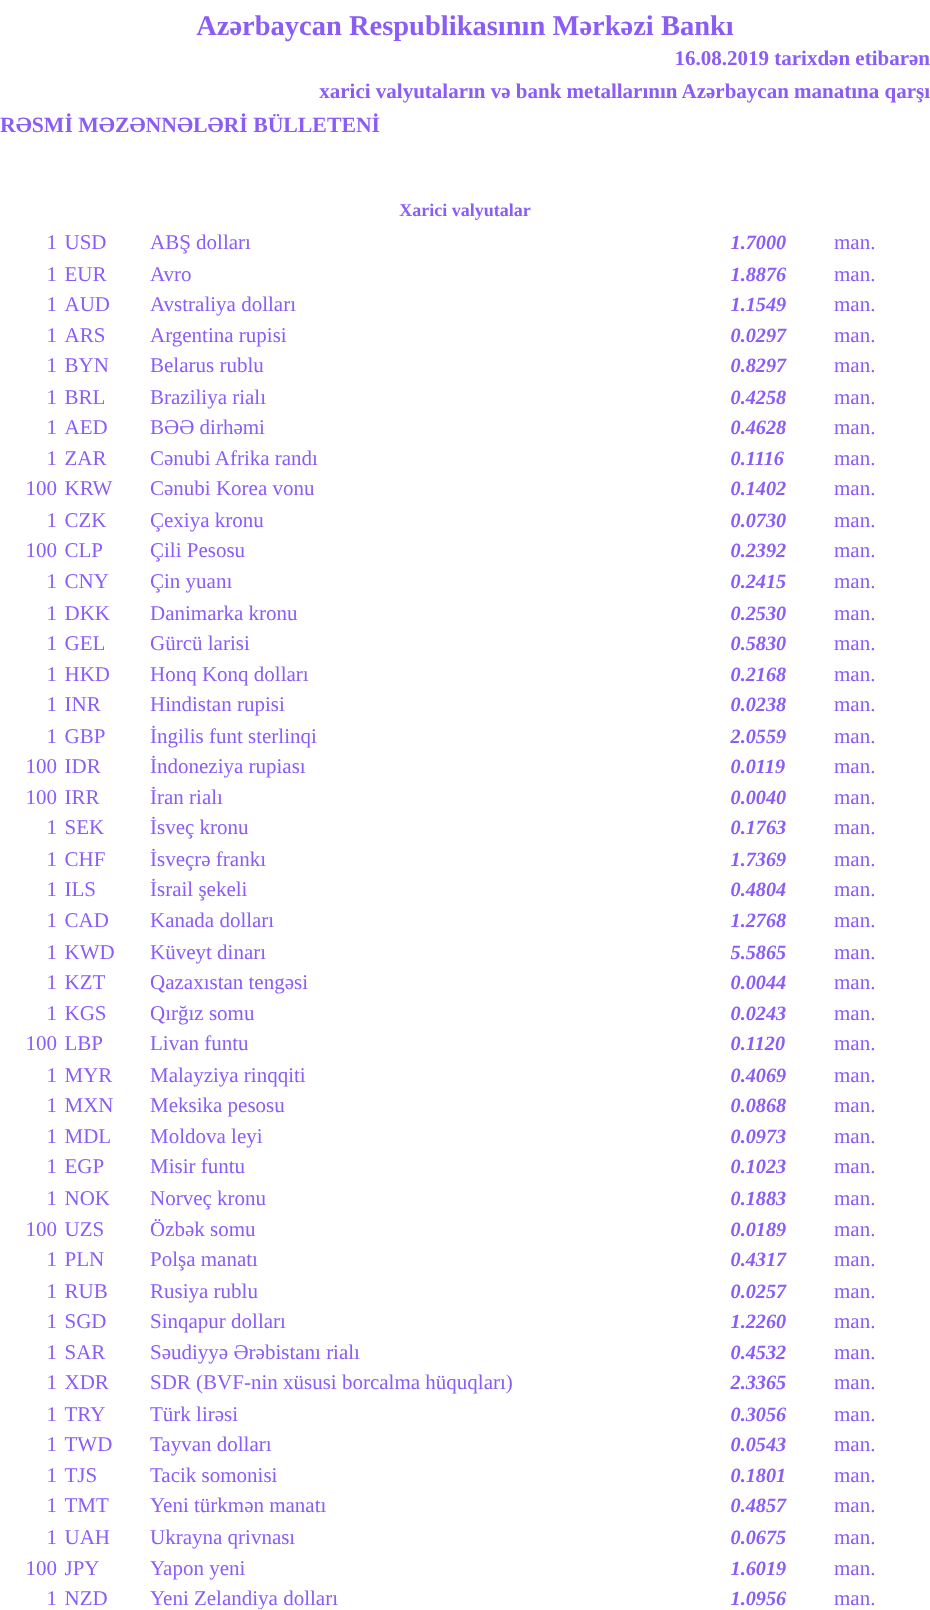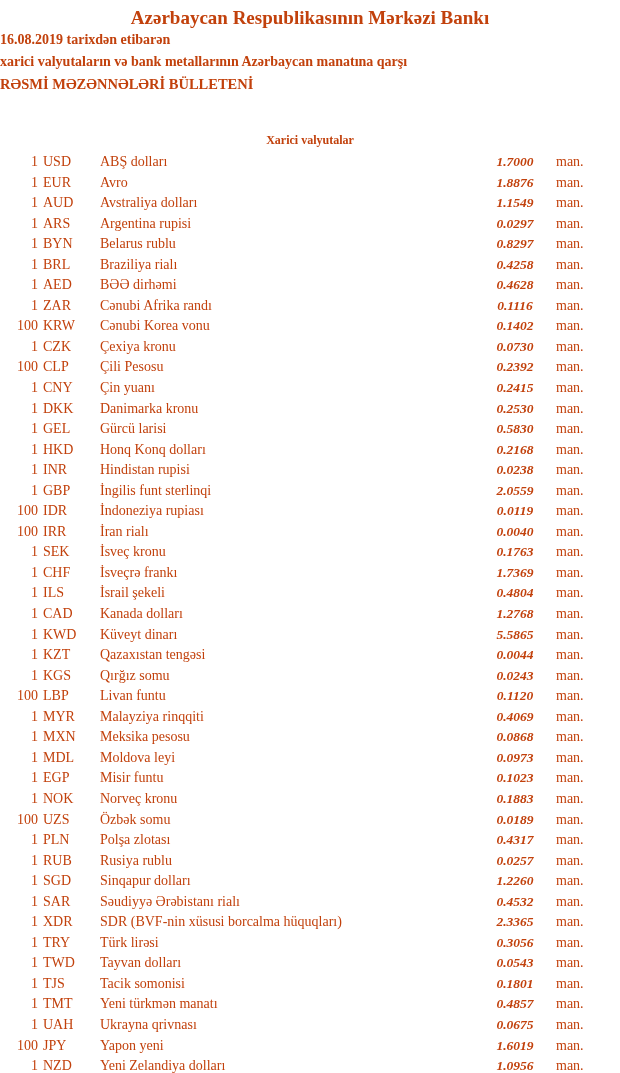--- a/index.html
+++ b/index.html
@@ -6,33 +6,33 @@
     margin: 0;
     padding: 0;
     background: #ffffff;
   }
   .page {
     position: relative;
     width: 620px;
     height: 1073px;
     box-sizing: border-box;
     background: #ffffff;
-    color: #c2410c;
+    color: #8b5cf6;
     font-family: "Liberation Serif", "DejaVu Serif", serif;
     overflow: hidden;
     padding-top: 7px;
   }
   .bank-name {
     text-align: center;
     font-weight: bold;
     font-size: 19px;
     line-height: 22px;
   }
   .hdr-line {
-    text-align: left;
+    text-align: right;
     font-weight: bold;
     font-size: 14px;
     line-height: 22px;
   }
   .bulletin-title {
     text-align: left;
     font-weight: bold;
     font-size: 14.5px;
     line-height: 22px;
   }
@@ -66,21 +66,21 @@
     margin-left: 5px;
   }
   .name {
     flex: 1;
     margin-left: 7px;
     overflow: hidden;
   }
   .rate {
     flex: none;
     min-width: 56px;
-    text-align: center;
+    text-align: left;
     font-weight: bold;
     font-style: italic;
     font-size: 13.5px;
   }
   .unit {
     flex: none;
     width: 36px;
     margin-left: 13px;
     text-align: left;
   }
@@ -357,21 +357,21 @@
     <span class="qty">100</span>
     <span class="code">UZS</span>
     <span class="name">Özbək somu</span>
     <span class="rate">0.0189</span>
     <span class="unit">man.</span>
   </div>
 
   <div class="row">
     <span class="qty">1</span>
     <span class="code">PLN</span>
-    <span class="name">Polşa zlotası</span>
+    <span class="name">Polşa manatı</span>
     <span class="rate">0.4317</span>
     <span class="unit">man.</span>
   </div>
 
   <div class="row">
     <span class="qty">1</span>
     <span class="code">RUB</span>
     <span class="name">Rusiya rublu</span>
     <span class="rate">0.0257</span>
     <span class="unit">man.</span>

